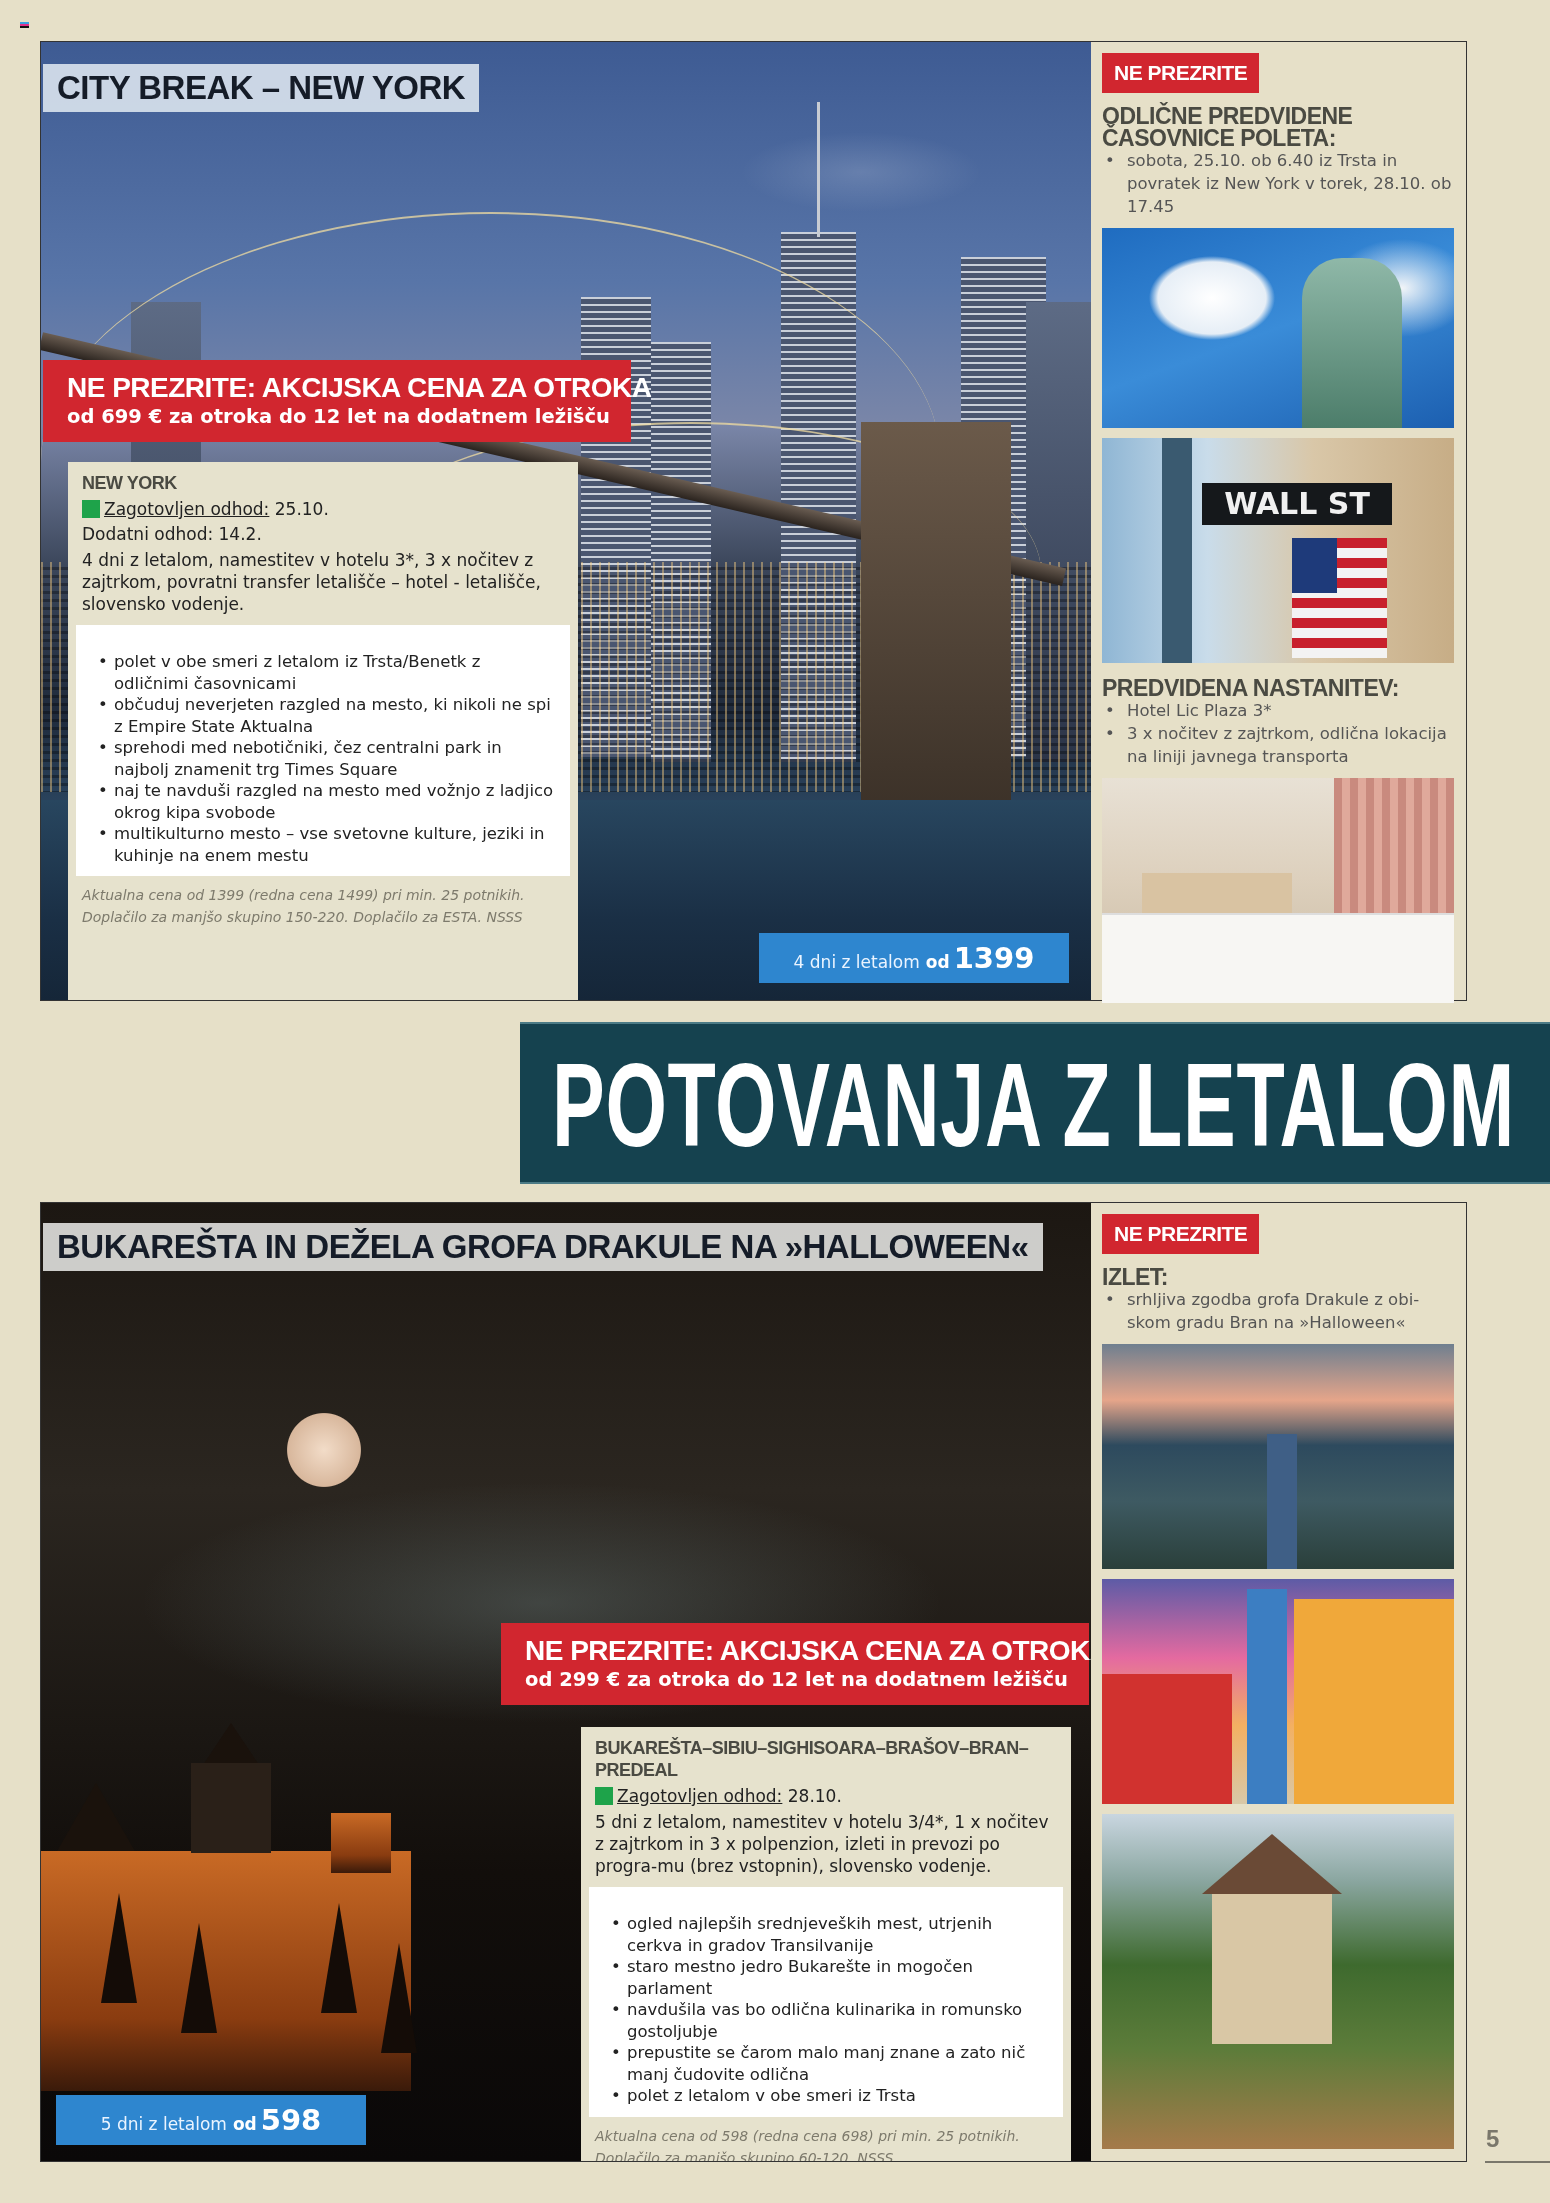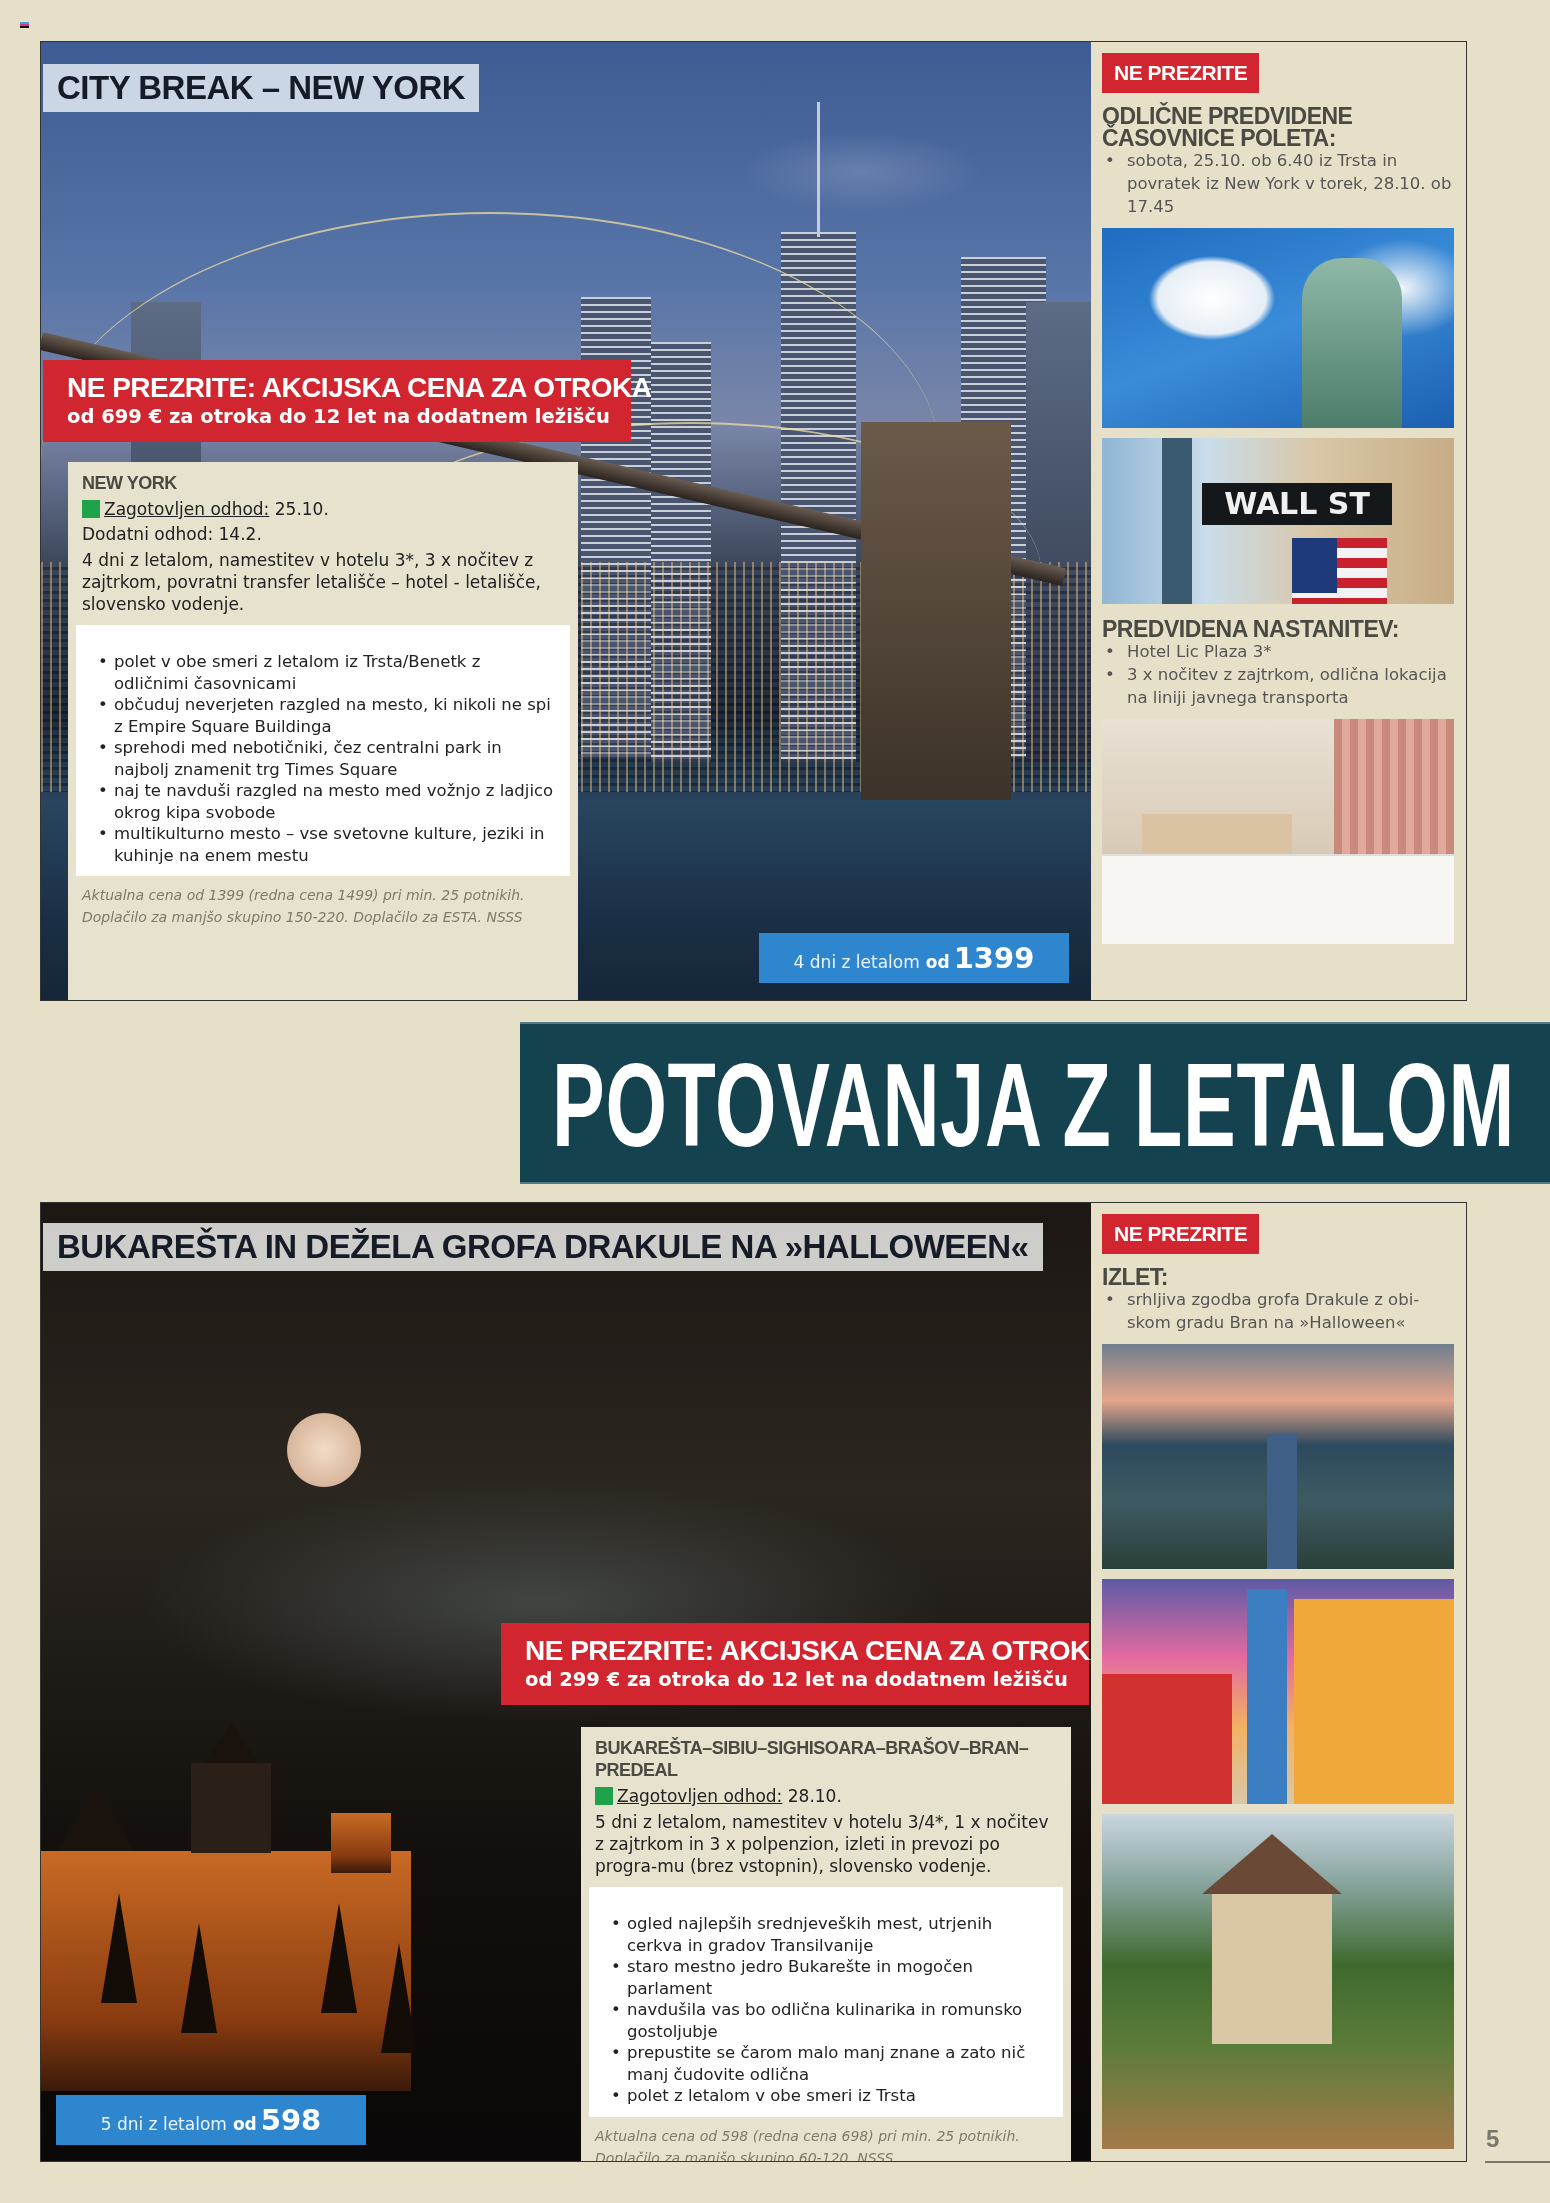--- a/index.html
+++ b/index.html
@@ -88,21 +88,21 @@
   .side { position: absolute; left: 1050px; top: 0; width: 375px; height: 100%; padding: 11px 10px 0 11px; background: #e6e0c8; }
   .badge { display: inline-block; background: #d1262f; color: #fff; font-size: 21px; line-height: 40px; padding: 0 12px; }
   .side h4 { font-size: 23px; color: #4a4a42; margin-top: 14px; line-height: 22px; }
   .side ul { list-style: none; }
   .side li { position: relative; padding-left: 25px; color: #555; font-size: 16.5px; line-height: 23px; }
   .side li::before { content: "•"; position: absolute; left: 3px; color: #555; }
   .side .ph { width: 352px; margin-top: 10px; overflow: hidden; position: relative; }
 
   .ph-liberty { height: 200px; background: radial-gradient(ellipse 90px 60px at 110px 70px, #fff, #e6eef6 60%, transparent 70%), radial-gradient(ellipse 100px 70px at 300px 60px, #f2f5f8, transparent 70%), linear-gradient(160deg, #1f6cc0, #3a8cd8 50%, #1c5fb0); }
   .ph-liberty .statue { position: absolute; left: 200px; top: 30px; width: 100px; height: 170px; background: linear-gradient(180deg, #8fb8a8, #4c7d6a); border-radius: 40px 40px 0 0; }
-  .ph-wall { height: 166px; background: linear-gradient(90deg, #8fb6d4, #c9dcea 30%, #d9c7a8 60%, #c7ad86); }
+  .ph-wall { height: 225px; background: linear-gradient(90deg, #8fb6d4, #c9dcea 30%, #d9c7a8 60%, #c7ad86); }
   .ph-wall .pole { position: absolute; left: 60px; top: 0; width: 30px; height: 100%; background: #3a5a70; }
   .ph-wall .sign { position: absolute; left: 100px; top: 45px; width: 190px; height: 42px; background: #15181b; color: #f0f0f0; font-size: 30px; font-weight: 700; text-align: center; line-height: 42px; }
   .ph-wall .flag { position: absolute; left: 190px; top: 100px; width: 95px; height: 120px; background: repeating-linear-gradient(180deg, #c8202c 0 10px, #f3f3f3 10px 20px); }
   .ph-wall .flag::before { content: ""; position: absolute; left: 0; top: 0; width: 45px; height: 55px; background: #1e3a7a; }
   .ph-hotel { height: 225px; background: linear-gradient(180deg, #e8e1d5 0%, #ddd0bd 45%, #c8b9a0 100%); }
   .ph-hotel .curtain { position: absolute; right: 0; top: 0; width: 120px; height: 150px; background: repeating-linear-gradient(90deg, #c98a7e 0 8px, #e0a99b 8px 16px); }
   .ph-hotel .bed { position: absolute; left: 0; bottom: 0; width: 352px; height: 90px; background: #f7f6f3; border-top: 2px solid #ddd; }
   .ph-hotel .hb { position: absolute; left: 40px; top: 95px; width: 150px; height: 40px; background: #d9c3a2; }
 
   .ph-buc { height: 225px; background: linear-gradient(180deg, #6f7f8f 0%, #e5a58a 25%, #2d4a5e 45%, #3e5a62 70%, #2a3f3a 100%); }
@@ -176,21 +176,21 @@
     <div class="infobox" style="left:27px;top:420px;width:510px;height:540px;">
       <div class="ib-title cond">NEW YORK</div>
       <div class="dep">
         <span class="green-sq"></span>
         <span class="u">Zagotovljen odhod:</span>&nbsp;<span>25.10.</span>
       </div>
       <div style="margin-top:3px;">Dodatni odhod: 14.2.</div>
       <div style="margin-top:4px;">4 dni z letalom, namestitev v hotelu 3*, 3 x nočitev z zajtrkom, povratni transfer letališče – hotel - letališče, slovensko vodenje.</div>
       <ul class="bullets">
         <li>polet v obe smeri z letalom iz Trsta/Benetk z odličnimi časovnicami</li>
-        <li>občuduj neverjeten razgled na mesto, ki nikoli ne spi z Empire Square Buildinga</li>
+        <li>občuduj neverjeten razgled na mesto, ki nikoli ne spi z Empire State Aktualna</li>
         <li>sprehodi med nebotičniki, čez centralni park in najbolj znamenit trg Times Square</li>
         <li>naj te navduši razgled na mesto med vožnjo z ladjico okrog kipa svobode</li>
         <li>multikulturno mesto – vse svetovne kulture, jeziki in kuhinje na enem mestu</li>
       </ul>
       <div class="note">Aktualna cena od 1399 (redna cena 1499) pri min. 25 potnikih. Doplačilo za manjšo skupino 150-220. Doplačilo za ESTA. NSSS</div>
     </div>
 
     <div class="price" style="left:718px;top:891px;width:310px;height:50px;line-height:50px;">
       <span>4 dni z letalom</span>
       <b class="od">od</b>

